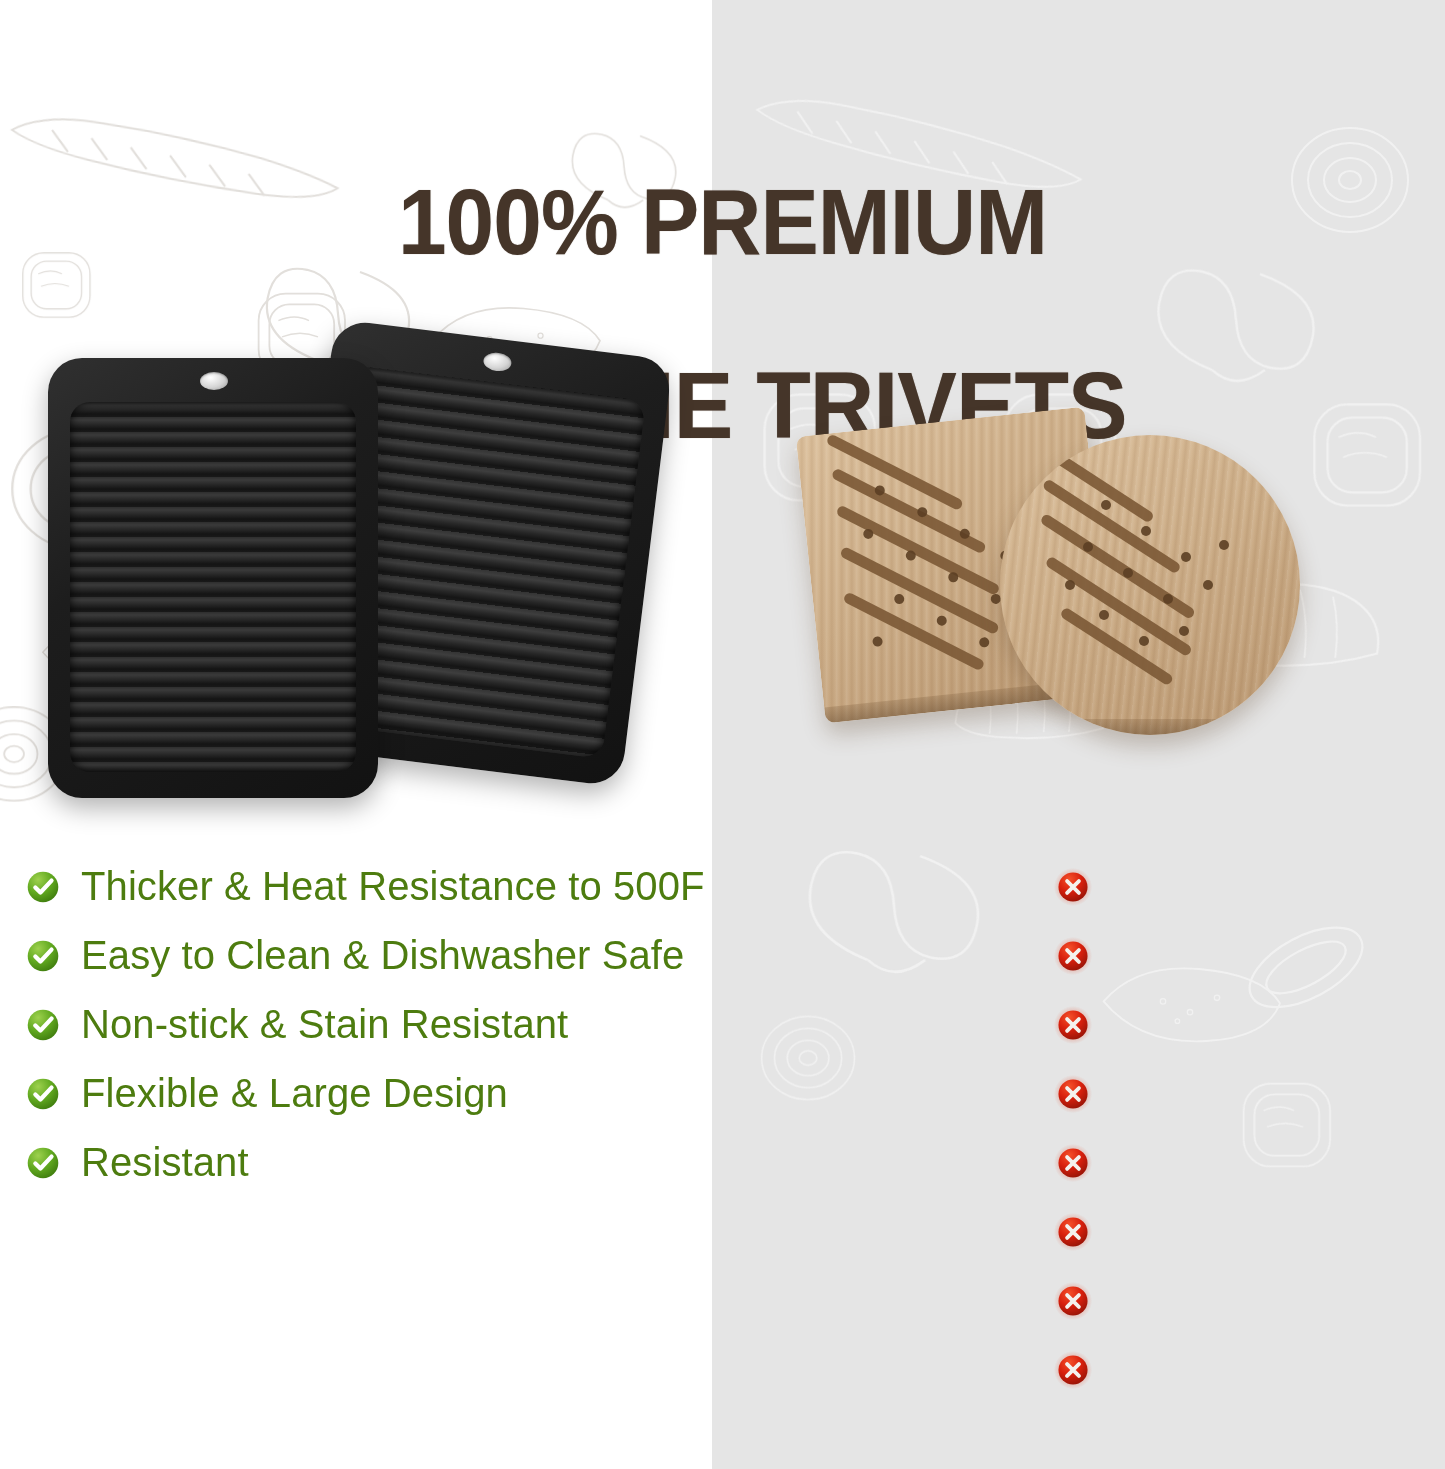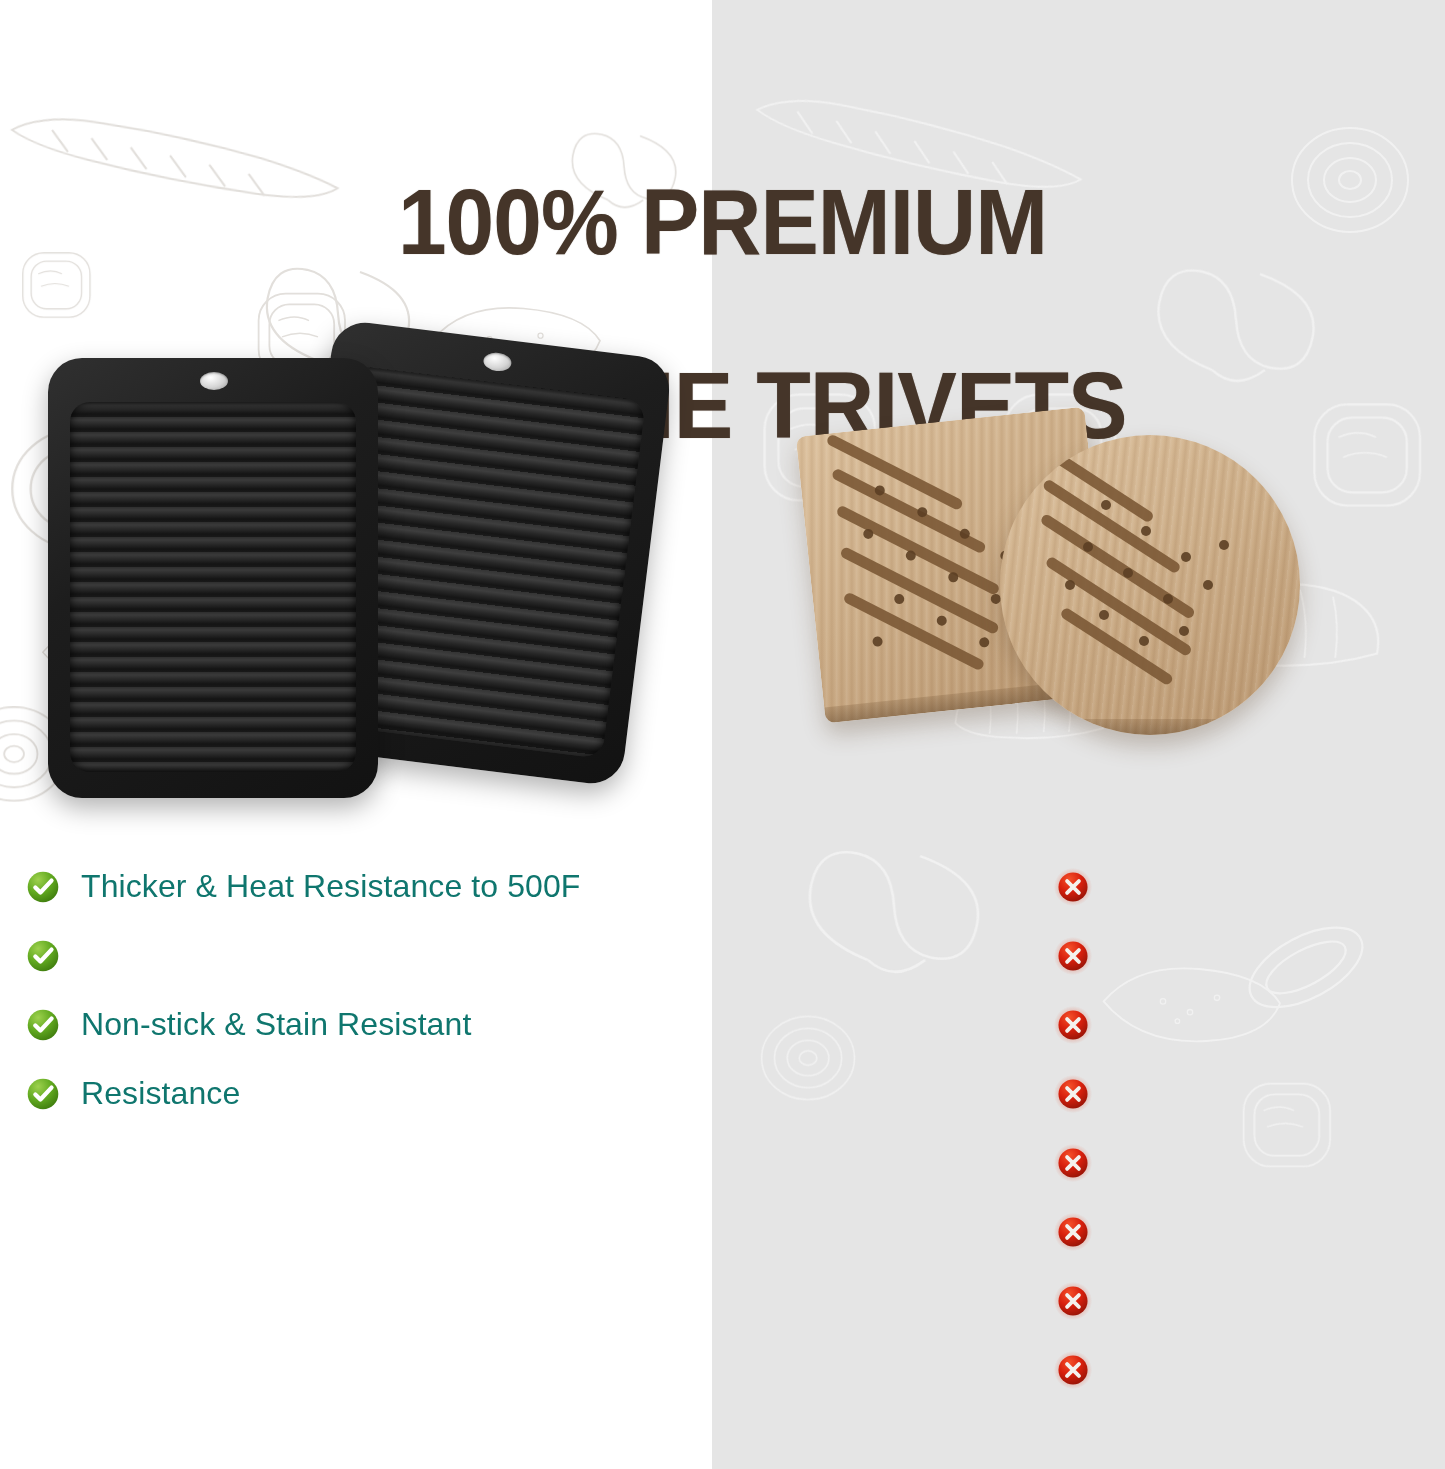--- a/index.html
+++ b/index.html
@@ -179,22 +179,22 @@
     height: 69px;
   }
   .check-icon {
     flex: 0 0 auto;
     width: 34px;
     height: 34px;
     margin-right: 21px;
   }
   .check-icon svg, .cross-icon svg { display: block; width: 100%; height: 100%; }
   .feature-label {
-    font-size: 32px;
-    color: #0f766e;
+    font-size: 40px;
+    color: #4d7c0f;
     letter-spacing: .1px;
     white-space: nowrap;
   }
 
   
   .crosses {
     position: absolute;
     left: 1043px;
     top: 852px;
     width: 60px;
@@ -386,44 +386,54 @@
       <span class="feature-label">Thicker &amp; Heat Resistance to 500F</span>
     </div>
 
     <div class="feature-row">
       <span class="check-icon">
         <svg viewBox="0 0 40 40" aria-hidden="true">
           <circle cx="20" cy="20" r="18" fill="url(#gck)"></circle>
           <path d="M11 20.5 l6 6 L30 12.5" fill="none" stroke="#ffffff" stroke-width="5" stroke-linecap="round" stroke-linejoin="round"></path>
         </svg>
       </span>
+      <span class="feature-label">Easy to Clean &amp; Dishwasher Safe</span>
     </div>
 
     <div class="feature-row">
       <span class="check-icon">
         <svg viewBox="0 0 40 40" aria-hidden="true">
           <circle cx="20" cy="20" r="18" fill="url(#gck)"></circle>
           <path d="M11 20.5 l6 6 L30 12.5" fill="none" stroke="#ffffff" stroke-width="5" stroke-linecap="round" stroke-linejoin="round"></path>
         </svg>
       </span>
       <span class="feature-label">Non-stick &amp; Stain Resistant</span>
     </div>
 
 
 
 
-
     <div class="feature-row">
       <span class="check-icon">
         <svg viewBox="0 0 40 40" aria-hidden="true">
           <circle cx="20" cy="20" r="18" fill="url(#gck)"></circle>
           <path d="M11 20.5 l6 6 L30 12.5" fill="none" stroke="#ffffff" stroke-width="5" stroke-linecap="round" stroke-linejoin="round"></path>
         </svg>
       </span>
-      <span class="feature-label">Resistance</span>
+      <span class="feature-label">Flexible &amp; Large Design</span>
+    </div>
+
+    <div class="feature-row">
+      <span class="check-icon">
+        <svg viewBox="0 0 40 40" aria-hidden="true">
+          <circle cx="20" cy="20" r="18" fill="url(#gck)"></circle>
+          <path d="M11 20.5 l6 6 L30 12.5" fill="none" stroke="#ffffff" stroke-width="5" stroke-linecap="round" stroke-linejoin="round"></path>
+        </svg>
+      </span>
+      <span class="feature-label">Resistant</span>
     </div>
 
   </div>
 
   <div class="crosses">
 
     <div class="cross-row">
       <span class="cross-icon">
         <svg viewBox="0 0 44 44" aria-hidden="true">
           <defs>

